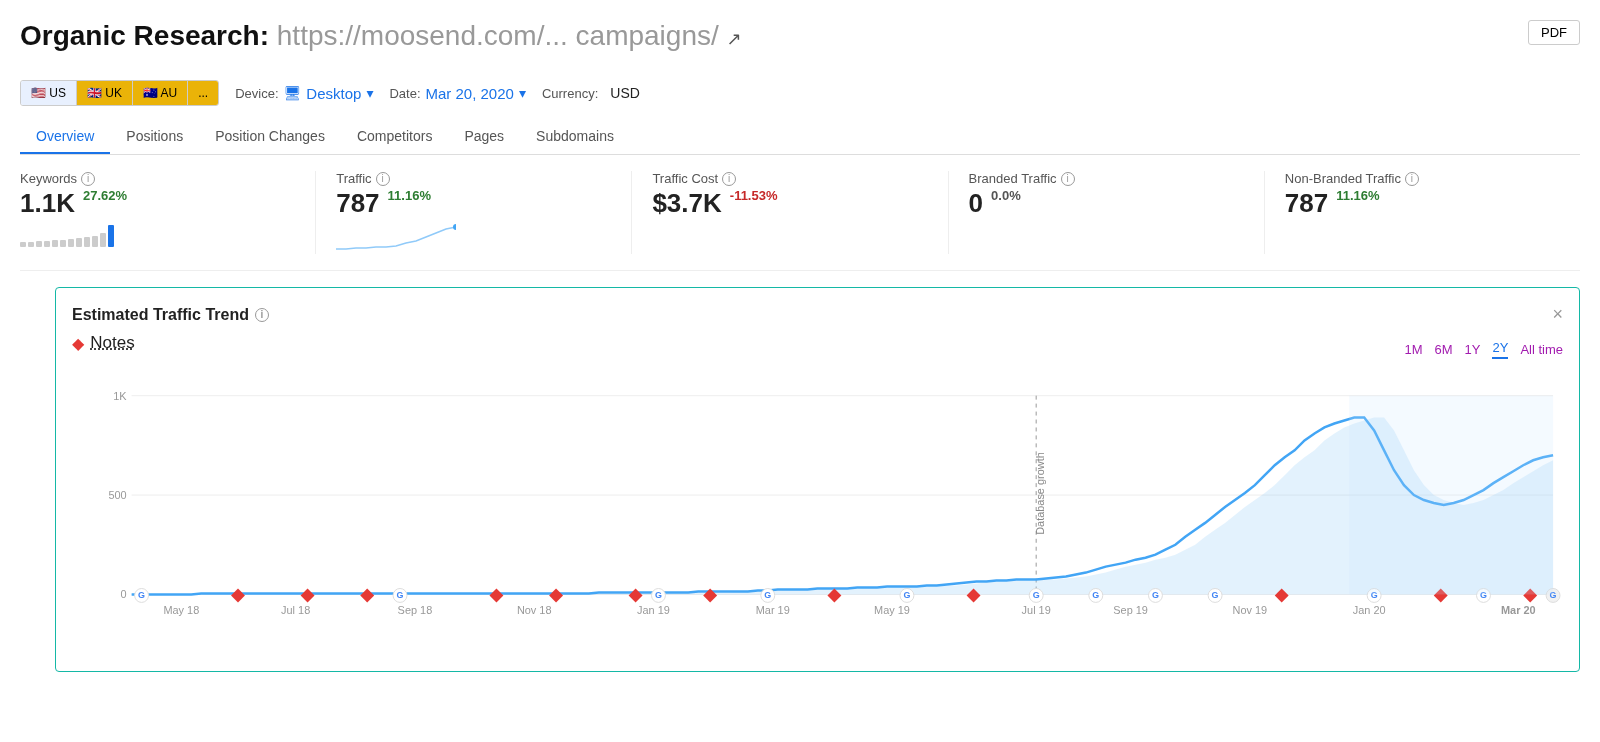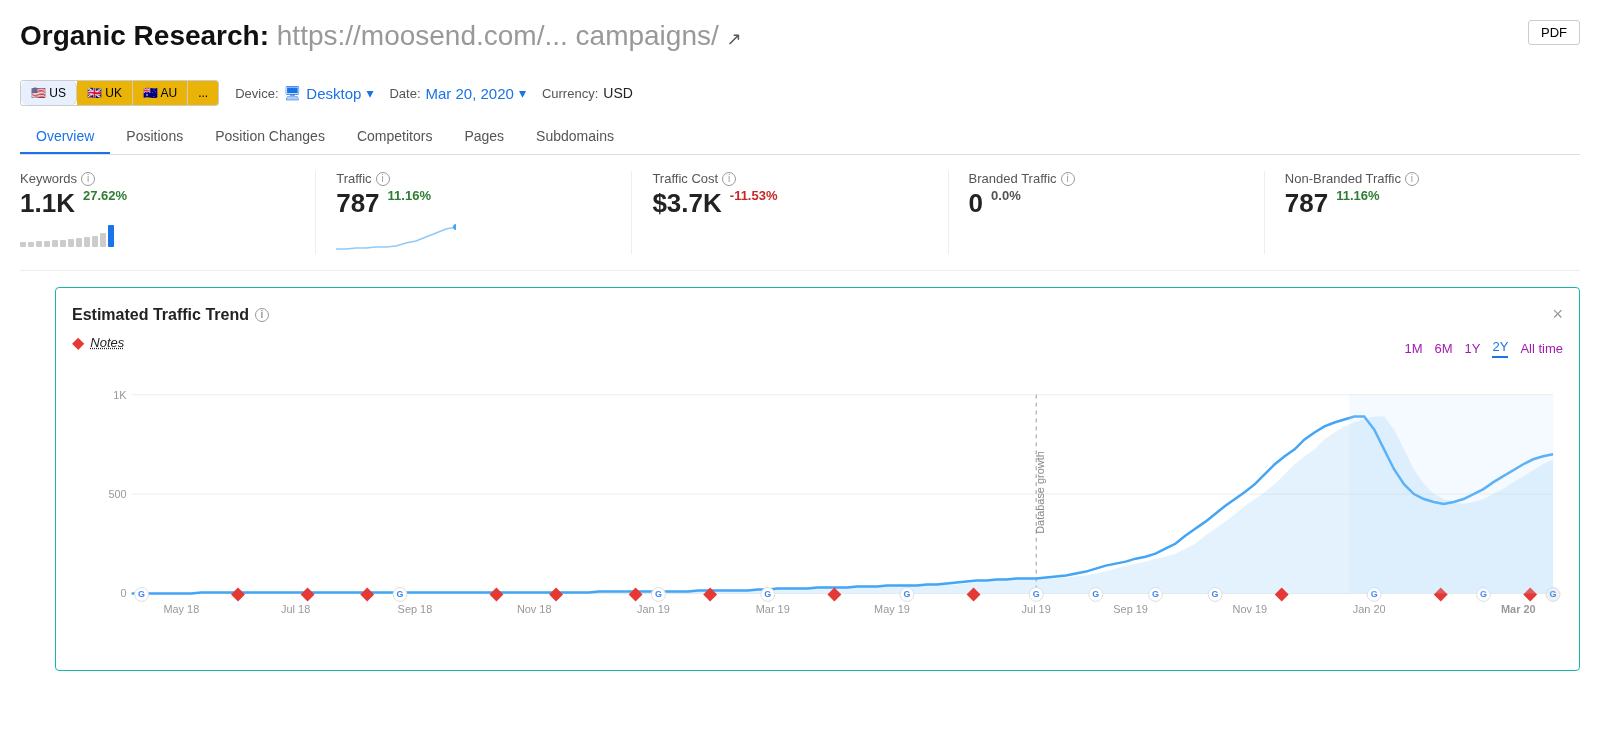--- a/index.html
+++ b/index.html
@@ -6,21 +6,21 @@
     body { font-family: Arial, sans-serif; background: #fff; color: #222; font-size: 14px; padding: 20px; }
 
     .page-title { font-size: 28px; font-weight: bold; margin-bottom: 14px; color: #111; }
     .page-title span { color: #999; font-weight: normal; }
     .pdf-btn { float: right; border: 1px solid #ccc; padding: 4px 12px; border-radius: 3px; cursor: pointer; font-size: 13px; background: #fff; }
 
     .toolbar { display: flex; align-items: center; gap: 16px; margin-bottom: 14px; }
     .country-selector { display: flex; border: 1px solid #ccc; border-radius: 3px; overflow: hidden; }
     .country-btn { padding: 5px 10px; border: none; border-right: 1px solid #ccc; background: #eab308; cursor: pointer; font-size: 12px; display: flex; align-items: center; gap: 4px; }
     .country-btn:last-child { border-right: none; }
-    .country-btn.active { background: #e8f0fe; border-radius: 6px; }
+    .country-btn.active { background: #e8f0fe; }
     .device-select, .date-select { color: #1a73e8; cursor: pointer; font-size: 15px; }
     .label-text { color: #555; font-size: 13px; }
 
     .tabs { display: flex; border-bottom: 1px solid #ddd; margin-bottom: 16px; }
     .tab { padding: 8px 16px; cursor: pointer; font-size: 14px; color: #555; border-bottom: 2px solid transparent; }
     .tab.active { color: #1a73e8; border-bottom: 2px solid #1a73e8; }
 
     .metrics-row { display: flex; margin-bottom: 16px; border-bottom: 1px solid #eee; padding-bottom: 16px; }
     .metric { flex: 1; padding: 0 20px; border-right: 1px solid #eee; }
     .metric:first-child { padding-left: 0; }
@@ -30,21 +30,21 @@
     .metric-change-pos { color: #2e7d32; font-size: 13px; }
     .metric-change-neg { color: #c62828; font-size: 13px; }
     .info-icon { width: 14px; height: 14px; border-radius: 50%; border: 1px solid #999; color: #999; font-size: 10px; display: inline-flex; align-items: center; justify-content: center; cursor: pointer; }
 
     .chart-container { border: 1px solid #14b8a6; border-radius: 4px; padding: 16px; position: relative; margin-left: 35px; }
     .chart-header { display: flex; justify-content: space-between; align-items: center; margin-bottom: 8px; }
     .chart-title { font-size: 16px; font-weight: bold; display: flex; align-items: center; gap: 6px; }
     .chart-close { color: #999; cursor: pointer; font-size: 18px; }
     .chart-legend { display: flex; align-items: center; gap: 6px; margin-bottom: 12px; }
     .legend-diamond { color: #e53935; font-size: 16px; }
-    .legend-label { font-size: 13px; text-decoration: underline dotted; cursor: pointer; font-style: italic; }
+    .legend-label { font-size: 17px; text-decoration: underline dotted; cursor: pointer; }
     .time-filters { display: flex; gap: 12px; align-items: center; }
     .time-filter { font-size: 13px; color: #a21caf; cursor: pointer; }
     .time-filter.active { color: #1a73e8; border-bottom: 2px solid #1a73e8; padding-bottom: 2px; }
 
     .chart-area { position: relative; height: 280px; overflow: hidden; }
     .grid-line { stroke: #eee; stroke-width: 1; }
     .chart-line { fill: none; stroke: #42a5f5; stroke-width: 2.5; }
     .db-growth-line { stroke: #999; stroke-width: 1; stroke-dasharray: 4,4; }
     .db-growth-text { font-size: 11px; fill: #888; }
     .x-axis-label { font-size: 11px; fill: #999; }
@@ -78,21 +78,21 @@
       <span class="label-text">Device:</span>
       <span style="color:#1a73e8;">🖥</span>
       <span class="device-select">Desktop</span>
       <span style="color:#1a73e8;">▾</span>
     </div>
     <div style="display:flex; align-items:center; gap:5px;">
       <span class="label-text">Date:</span>
       <span class="date-select" style="color:#1a73e8;">Mar 20, 2020</span>
       <span style="color:#1a73e8;">▾</span>
     </div>
-    <div style="display:flex; align-items:center; gap:5px;">
+    <div style="display:flex; align-items:center; gap:12px;">
       <span class="label-text">Currency:</span>
       <span>USD</span>
     </div>
   </div>
 
   <div class="tabs">
     <div class="tab active">Overview</div>
     <div class="tab">Positions</div>
     <div class="tab">Position Changes</div>
     <div class="tab">Competitors</div>

